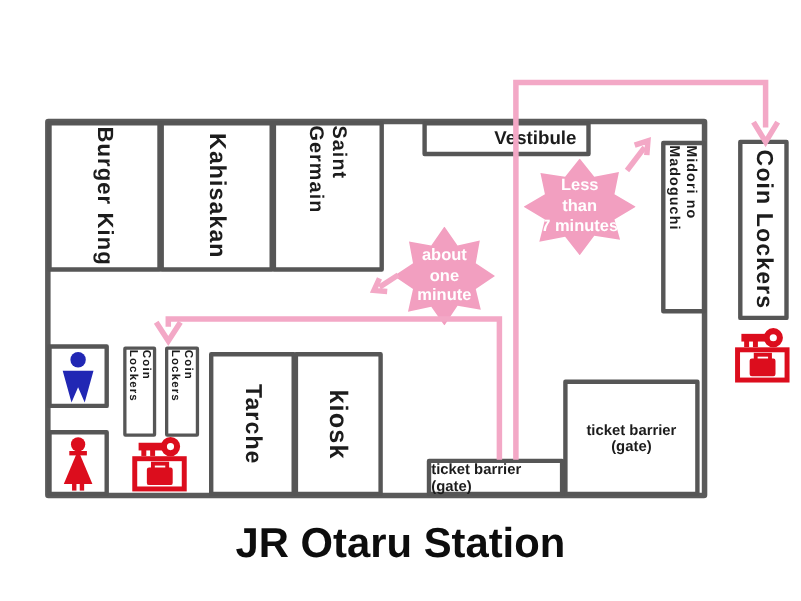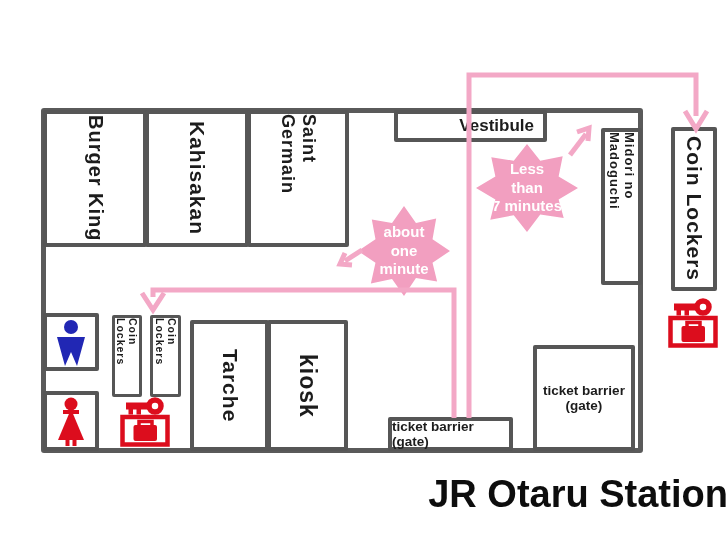--- a/index.html
+++ b/index.html
@@ -18,21 +18,21 @@
   .vtext{writing-mode:vertical-rl;text-orientation:mixed;letter-spacing:1px;}
   .pre{white-space:pre-line;text-align:center;}
   .blob{
     position:absolute;z-index:4;background:#f29fc0;color:#ffffff;font-weight:bold;
     display:flex;align-items:center;justify-content:center;text-align:center;
     white-space:pre-line;line-height:1.25;font-size:15px;
     clip-path:polygon(100% 50%,81% 63%,86% 84%,63% 80%,50% 100%,37% 81%,14% 86%,19% 63%,
                       0% 50%,19% 37%,15% 15%,37% 19%,50% 0%,63% 19%,85% 14%,81% 37%);
   }
   .title{
-    position:absolute;left:0;right:0;top:473px;text-align:right;z-index:2;
+    position:absolute;left:0;right:0;top:473px;text-align:center;z-index:2;
     font-size:38px;font-weight:bold;color:#0d0d0d;letter-spacing:0px;
   }
   svg.overlay{position:absolute;left:0;top:0;z-index:5;pointer-events:none;}
 </style>
 </head>
 <body>
 
 <div id="canvas">
 
   <div class="abs outline" style="left:41px;top:108px;width:602px;height:345px;z-index:1;"></div>
@@ -40,29 +40,29 @@
   <div class="abs room" style="left:43px;top:110px;width:104px;height:137px;font-size:20px;">
     <span class="vtext">Burger King</span>
   </div>
   <div class="abs room" style="left:145px;top:110px;width:104px;height:137px;font-size:21px;">
     <span class="vtext">Kahisakan</span>
   </div>
   <div class="abs room" style="left:247px;top:110px;width:102px;height:137px;font-size:18px;">
     <span class="vtext">Saint Germain</span>
   </div>
 
-  <div class="abs room" style="left:394px;top:110px;width:153px;height:32px;font-size:17px;justify-content:flex-end;padding-right:9px;">
+  <div class="abs room" style="left:384px;top:110px;width:153px;height:32px;font-size:17px;justify-content:flex-end;padding-right:9px;">
     <span>Vestibule</span>
   </div>
 
   <div class="abs room" style="left:601px;top:128px;width:41px;height:157px;font-size:13px;">
     <span class="vtext">Midori no Madoguchi</span>
   </div>
 
-  <div class="abs room pre" style="left:533px;top:345px;width:102px;height:106px;font-size:13.5px;">
+  <div class="abs room pre" style="left:512px;top:345px;width:124px;height:106px;font-size:13.5px;">
     <span class="pre">ticket barrier
 (gate)</span>
   </div>
 
   <div class="abs room" style="left:388px;top:417px;width:125px;height:34px;font-size:13.5px;">
     <span>ticket barrier (gate)</span>
   </div>
 
   <div class="abs room" style="left:190px;top:320px;width:79px;height:131px;font-size:21px;">
     <span class="vtext">Tarche</span>

